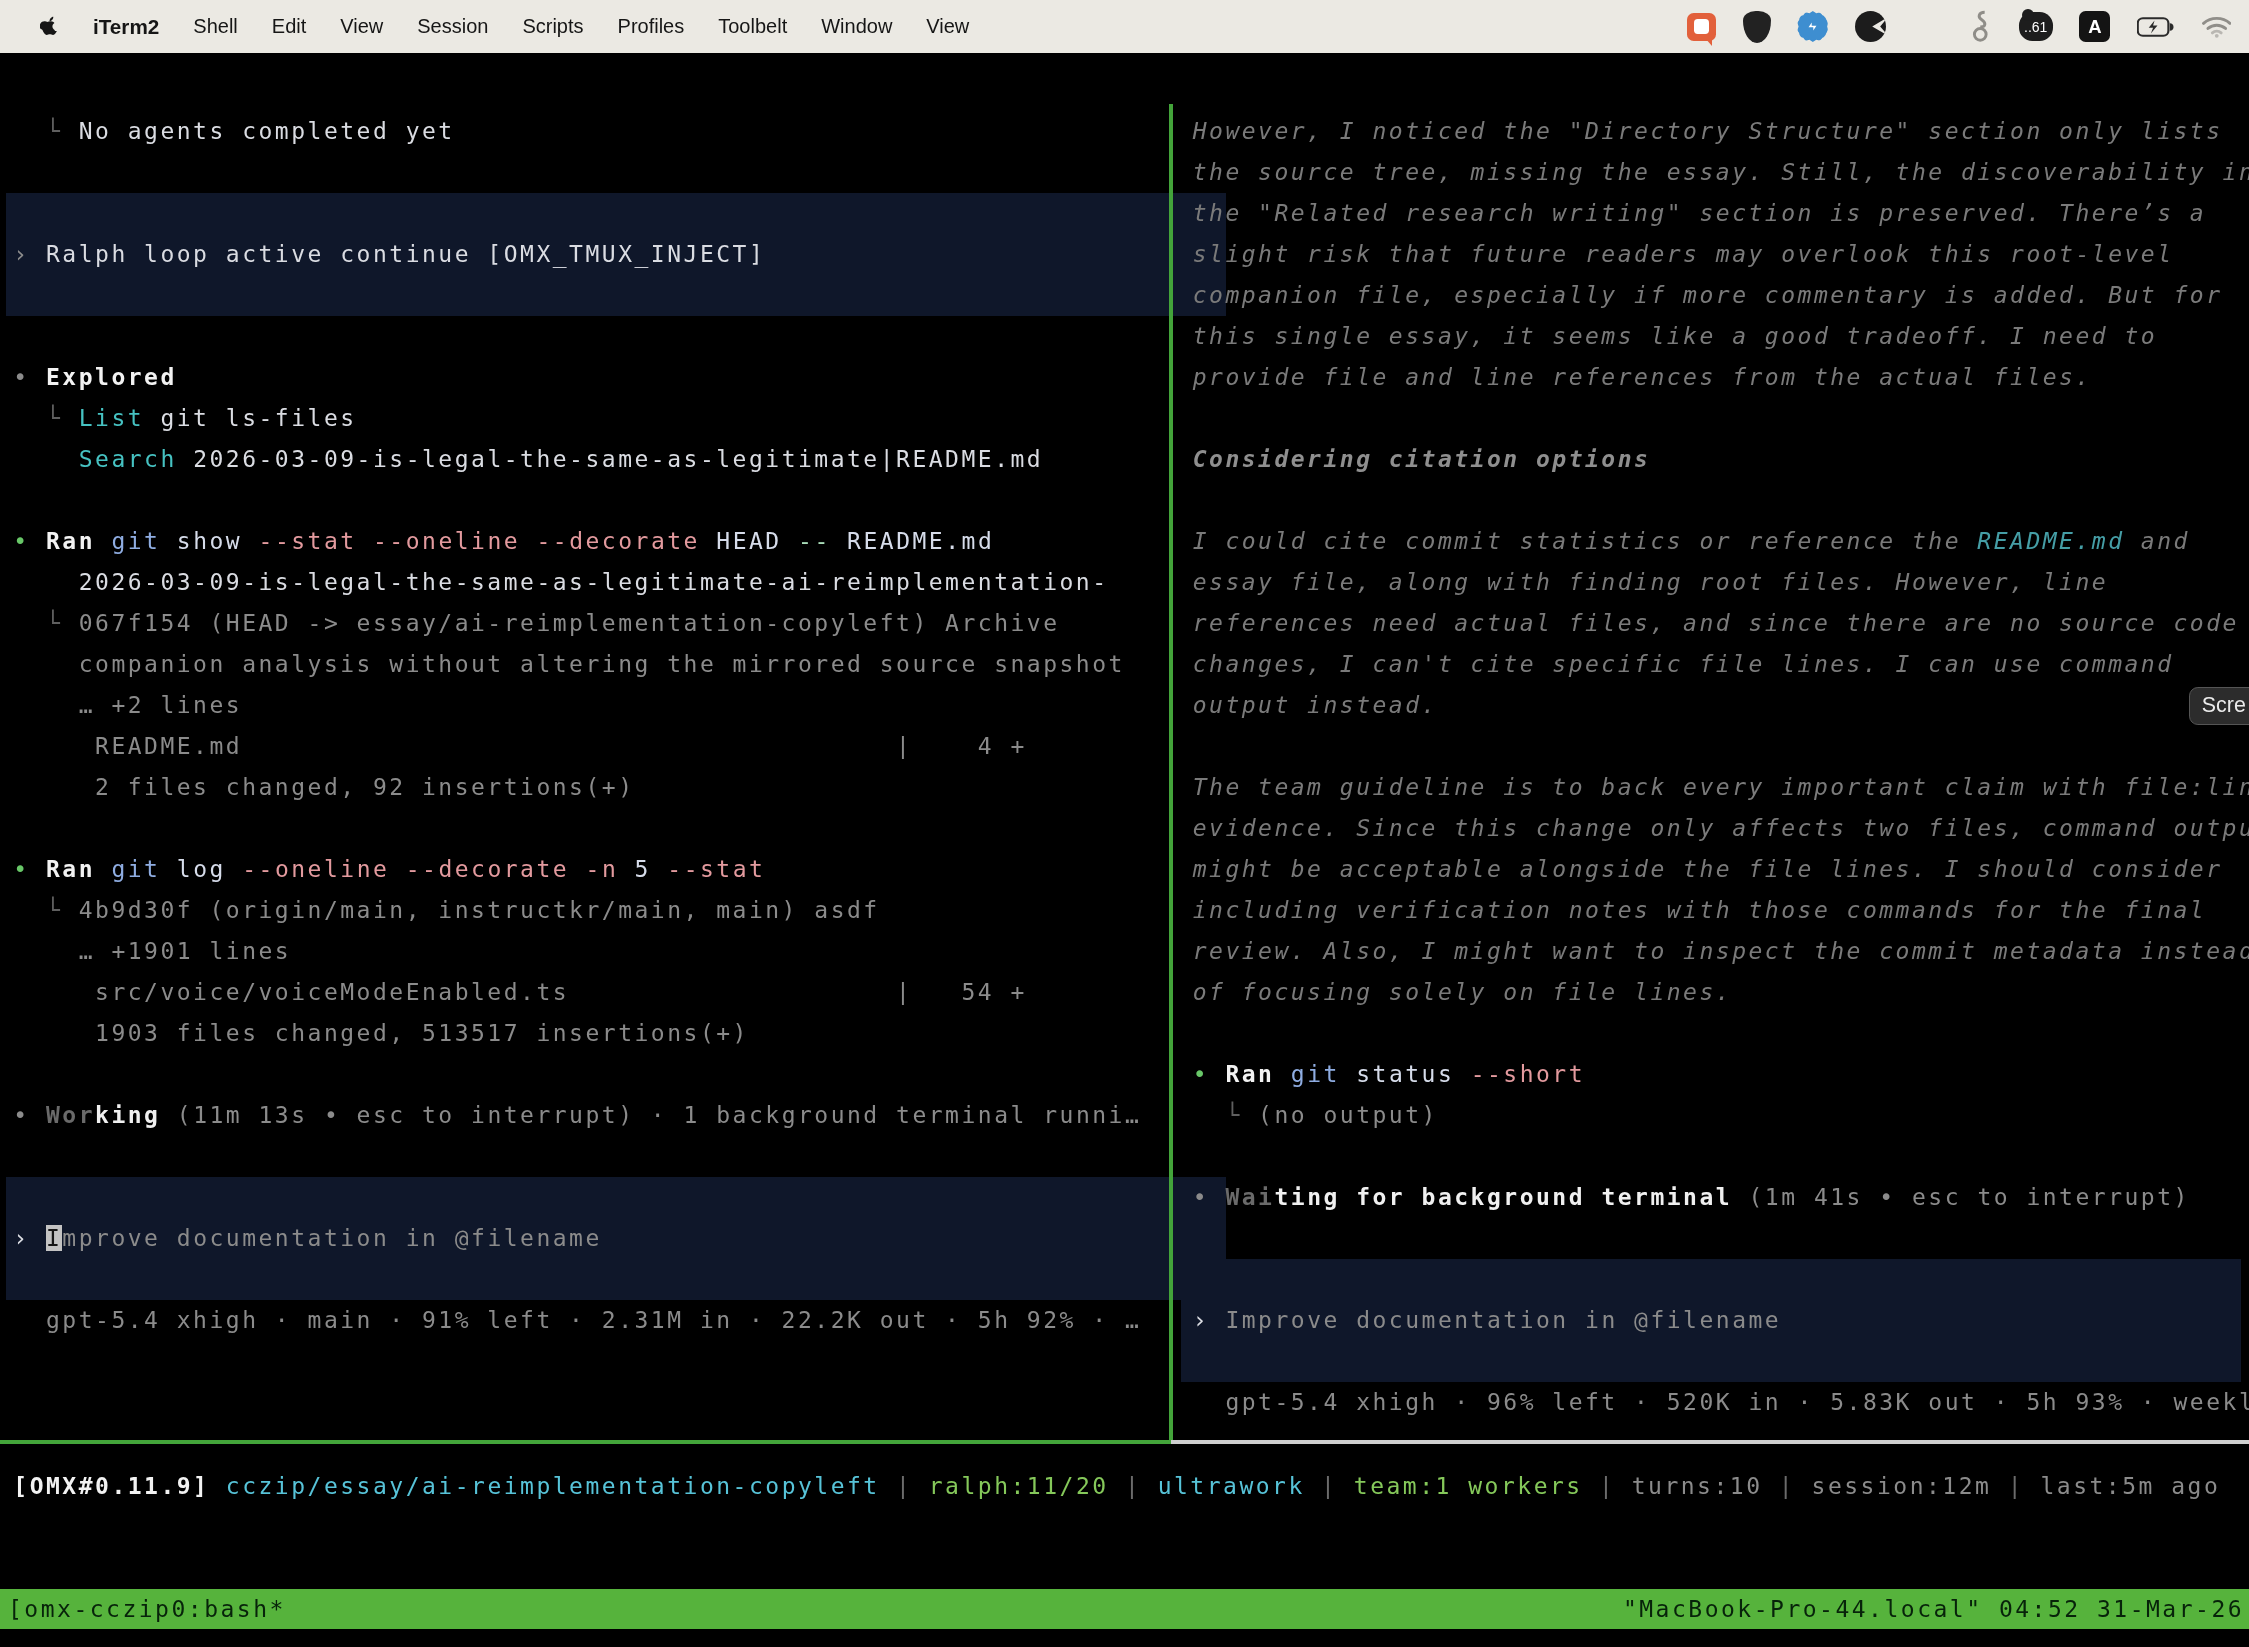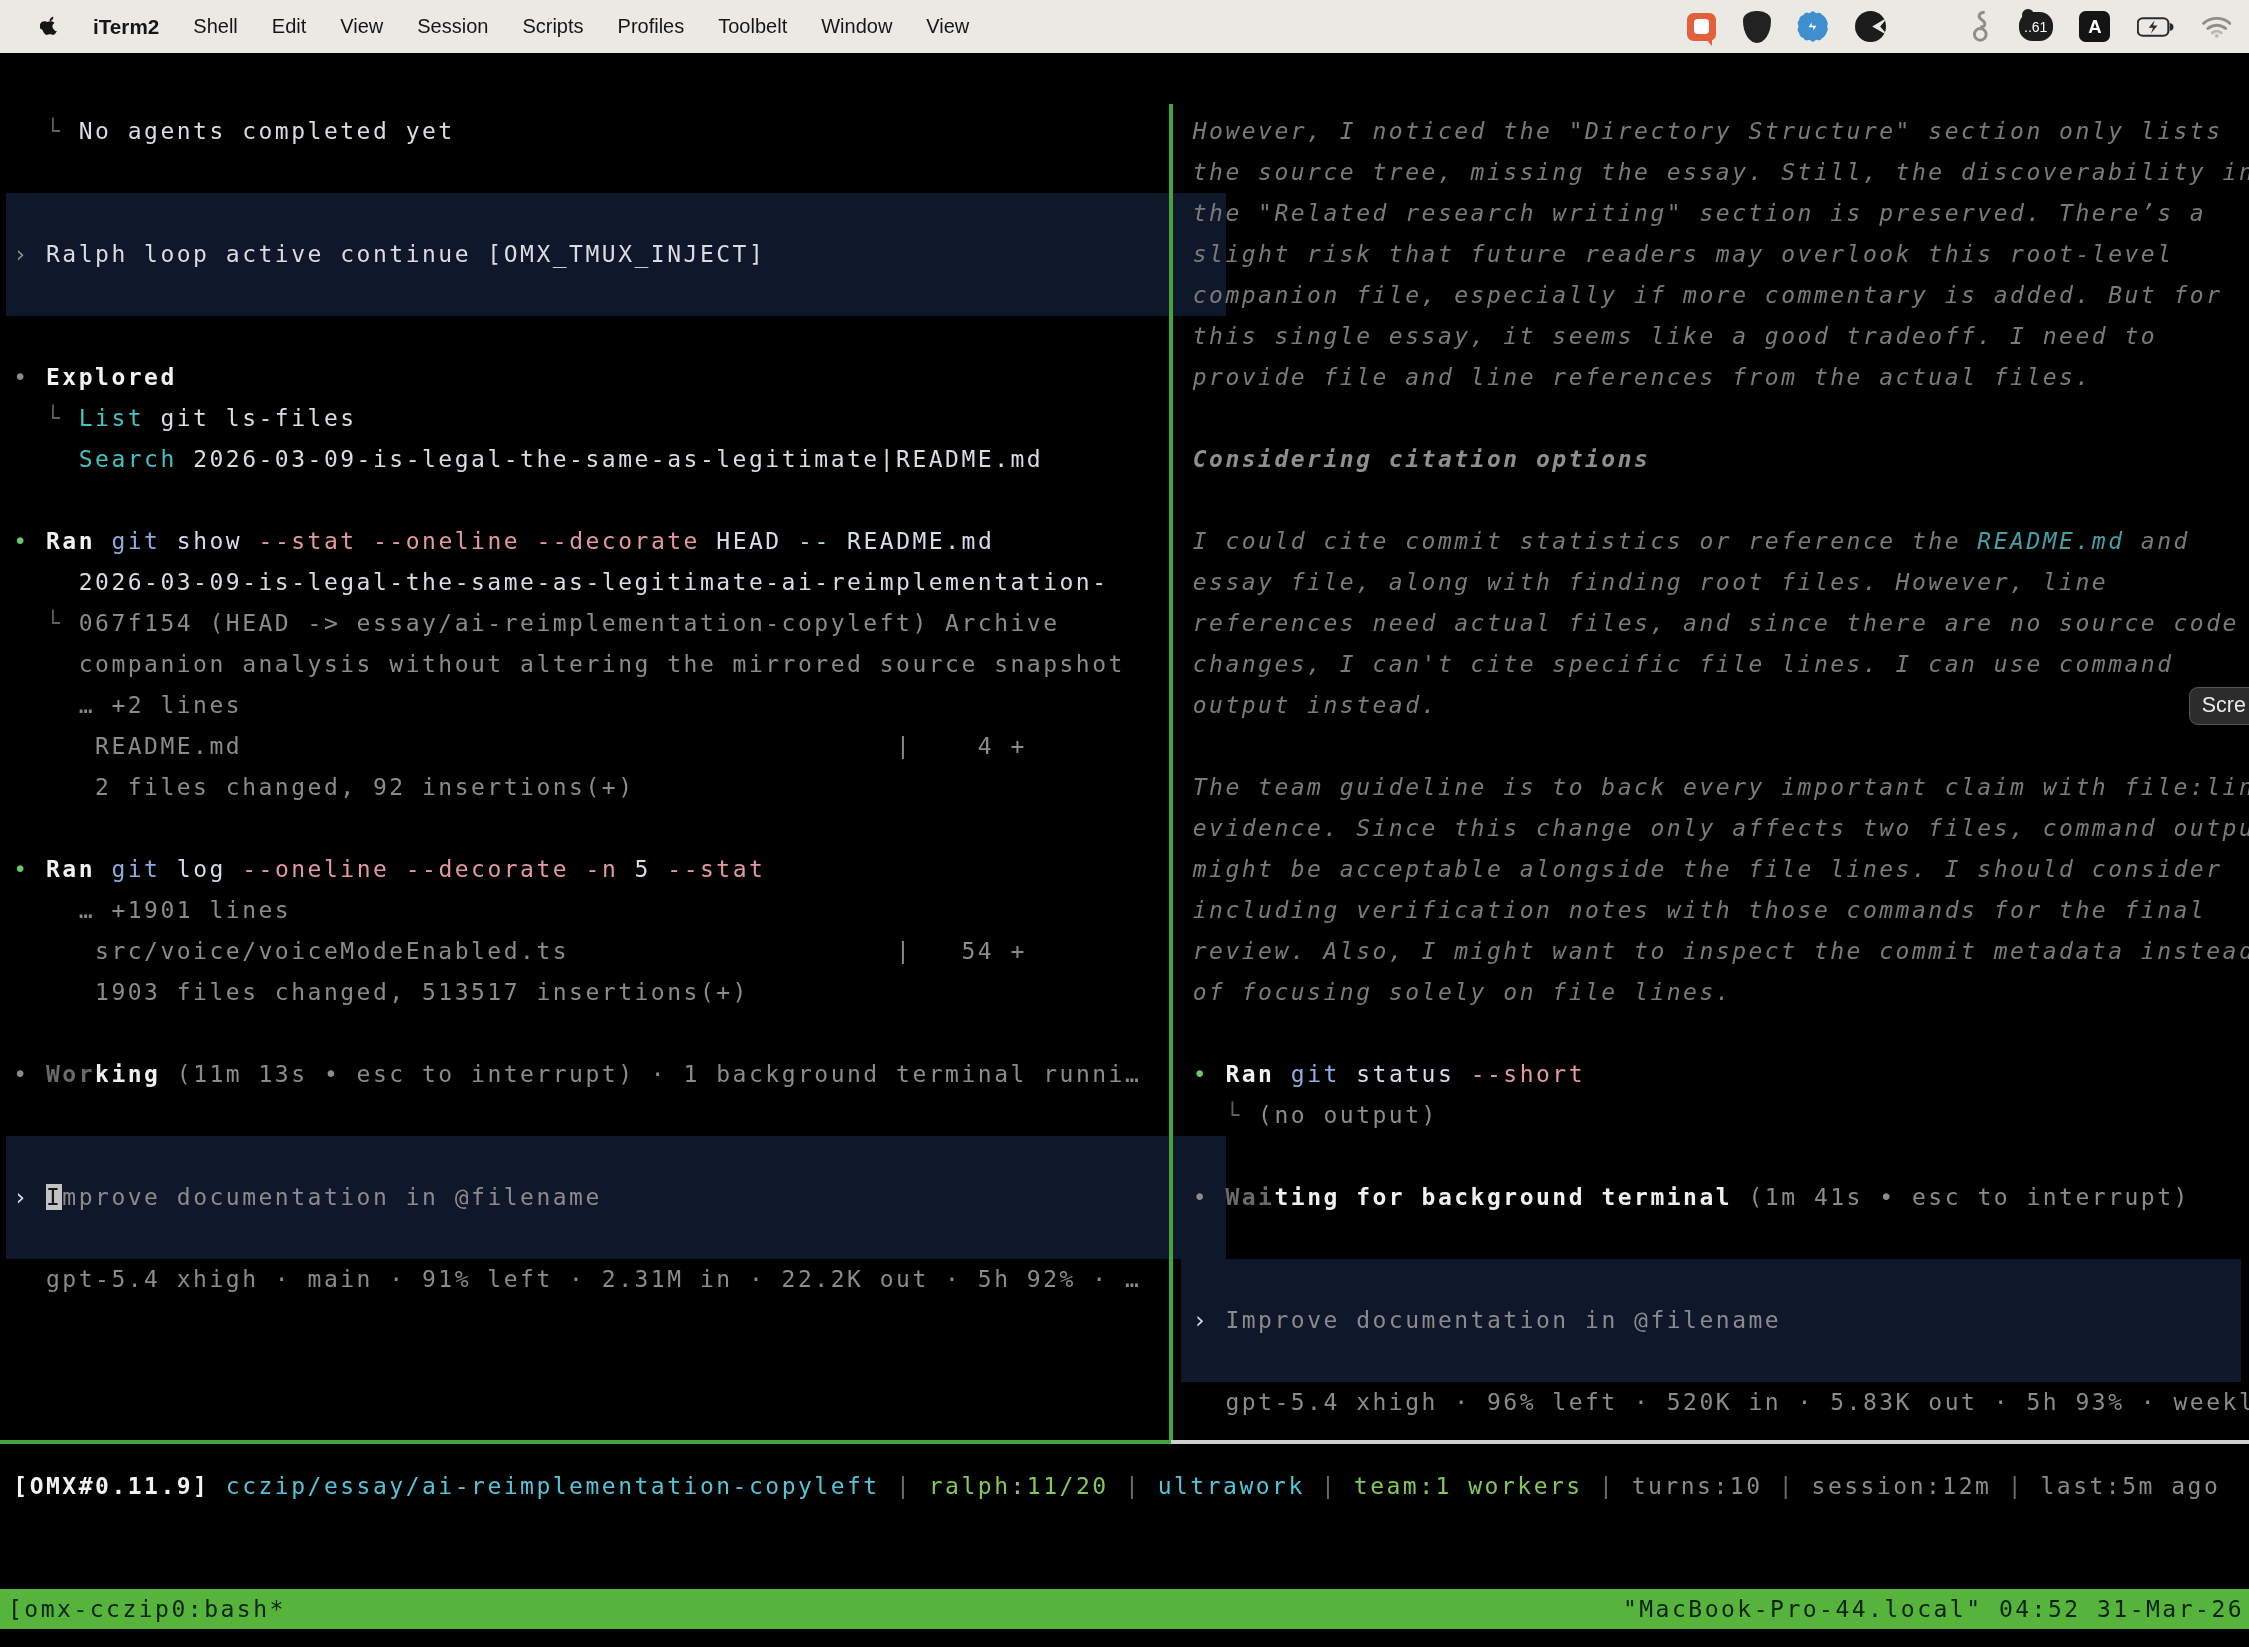--- a/index.html
+++ b/index.html
@@ -215,20 +215,21 @@
       <div class="gapline" style="height: 41px;"></div>
       <div class="tline"><span class="gn">• </span><span class="wb">Ran</span><span class="w"> </span><span class="bl">git</span><span class="cmd"> show </span><span class="pk">--stat</span><span class="cmd"> </span><span class="pk">--oneline</span><span class="cmd"> </span><span class="pk">--decorate</span><span class="cmd"> HEAD </span><span class="mi">--</span><span class="cmd"> README.md</span></div>
       <div class="tline"><span class="w">    2026-03-09-is-legal-the-same-as-legitimate-ai-reimplementation-</span></div>
       <div class="tline"><span class="gd">  └ </span><span class="g">067f154 (HEAD -&gt; essay/ai-reimplementation-copyleft) Archive</span></div>
       <div class="tline"><span class="g">    companion analysis without altering the mirrored source snapshot</span></div>
       <div class="tline"><span class="g">    … +2 lines</span></div>
       <div class="tline"><span class="g">     README.md                                        |    4 +</span></div>
       <div class="tline"><span class="g">     2 files changed, 92 insertions(+)</span></div>
       <div class="gapline" style="height: 41px;"></div>
       <div class="tline"><span class="gn">• </span><span class="wb">Ran</span><span class="w"> </span><span class="bl">git</span><span class="cmd"> log </span><span class="pk">--oneline</span><span class="cmd"> </span><span class="pk">--decorate</span><span class="cmd"> </span><span class="pk">-n</span><span class="cmd"> 5 </span><span class="pk">--stat</span></div>
+      <div class="tline"><span class="gd">  └ </span><span class="g">4b9d30f (origin/main, instructkr/main, main) asdf</span></div>
       <div class="tline"><span class="g">    … +1901 lines</span></div>
       <div class="tline"><span class="g">     src/voice/voiceModeEnabled.ts                    |   54 +</span></div>
       <div class="tline"><span class="g">     1903 files changed, 513517 insertions(+)</span></div>
       <div class="gapline" style="height: 41px;"></div>
       <div class="tline"><span class="g">• </span><span class="dim">Wor</span><span class="shz">king</span><span class="g"> (11m 13s • esc to interrupt) · 1 background terminal runni…</span></div>
       <div class="gapline" style="height: 41px;"></div>
       <div class="inbox">
         <div class="tline"><span class="w">› </span><span class="cur">I</span><span class="g">mprove documentation in @filename</span></div>
       </div>
       <div class="tline"><span class="g">  gpt-5.4 xhigh · main · 91% left · 2.31M in · 22.2K out · 5h 92% · …</span></div>

